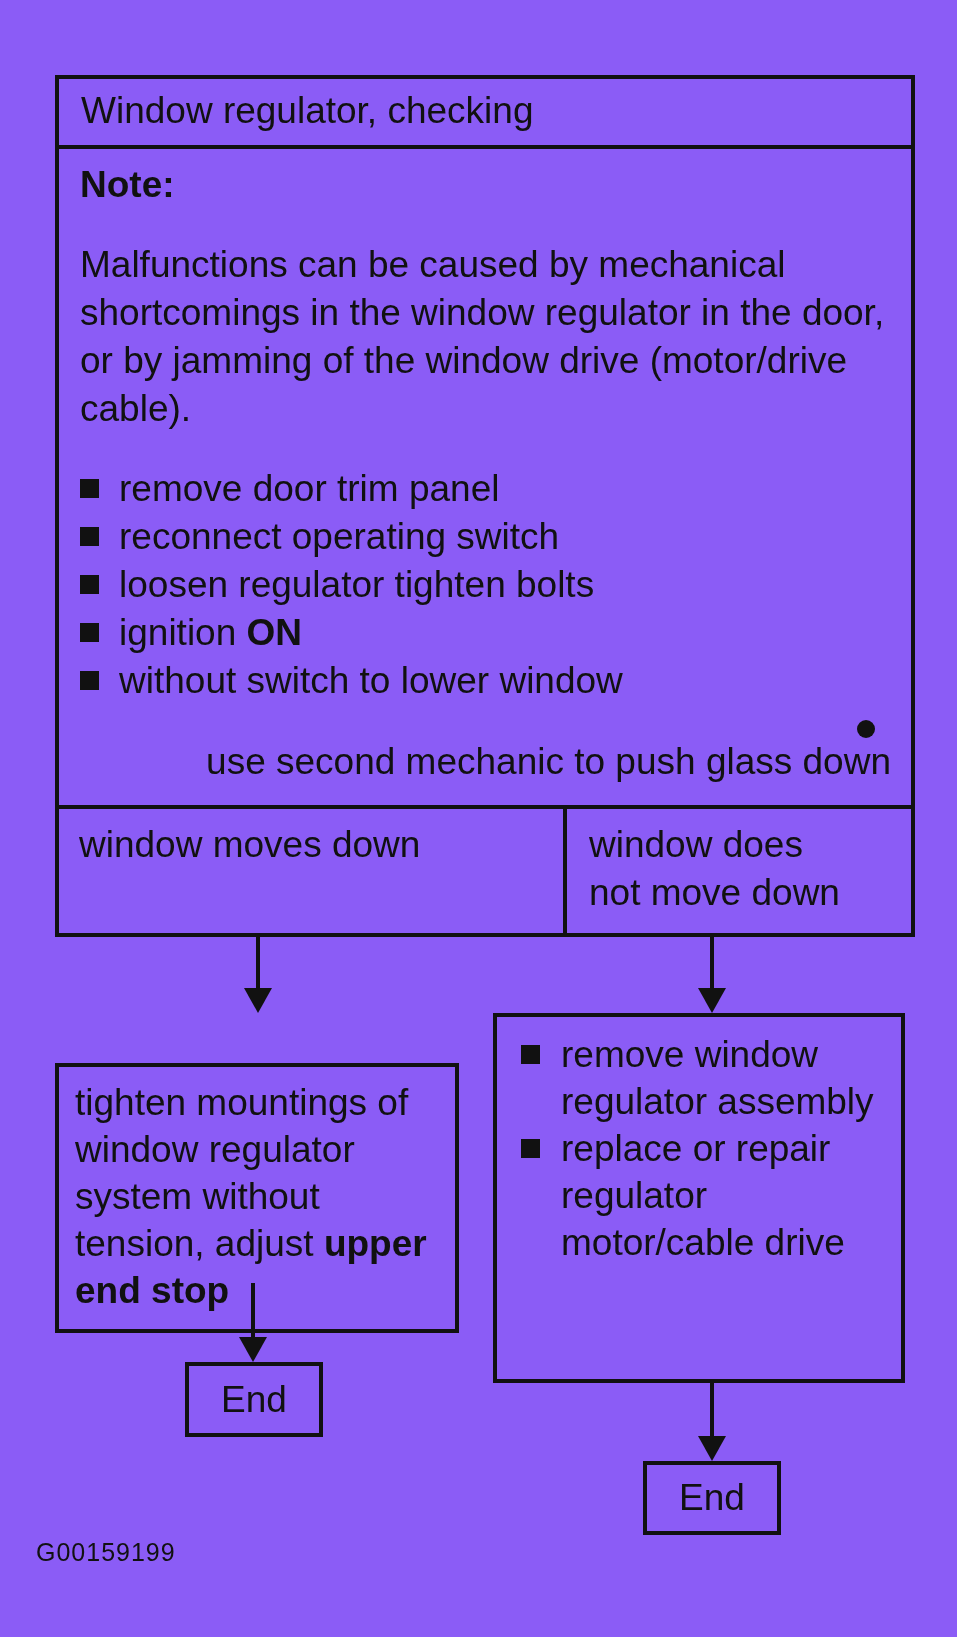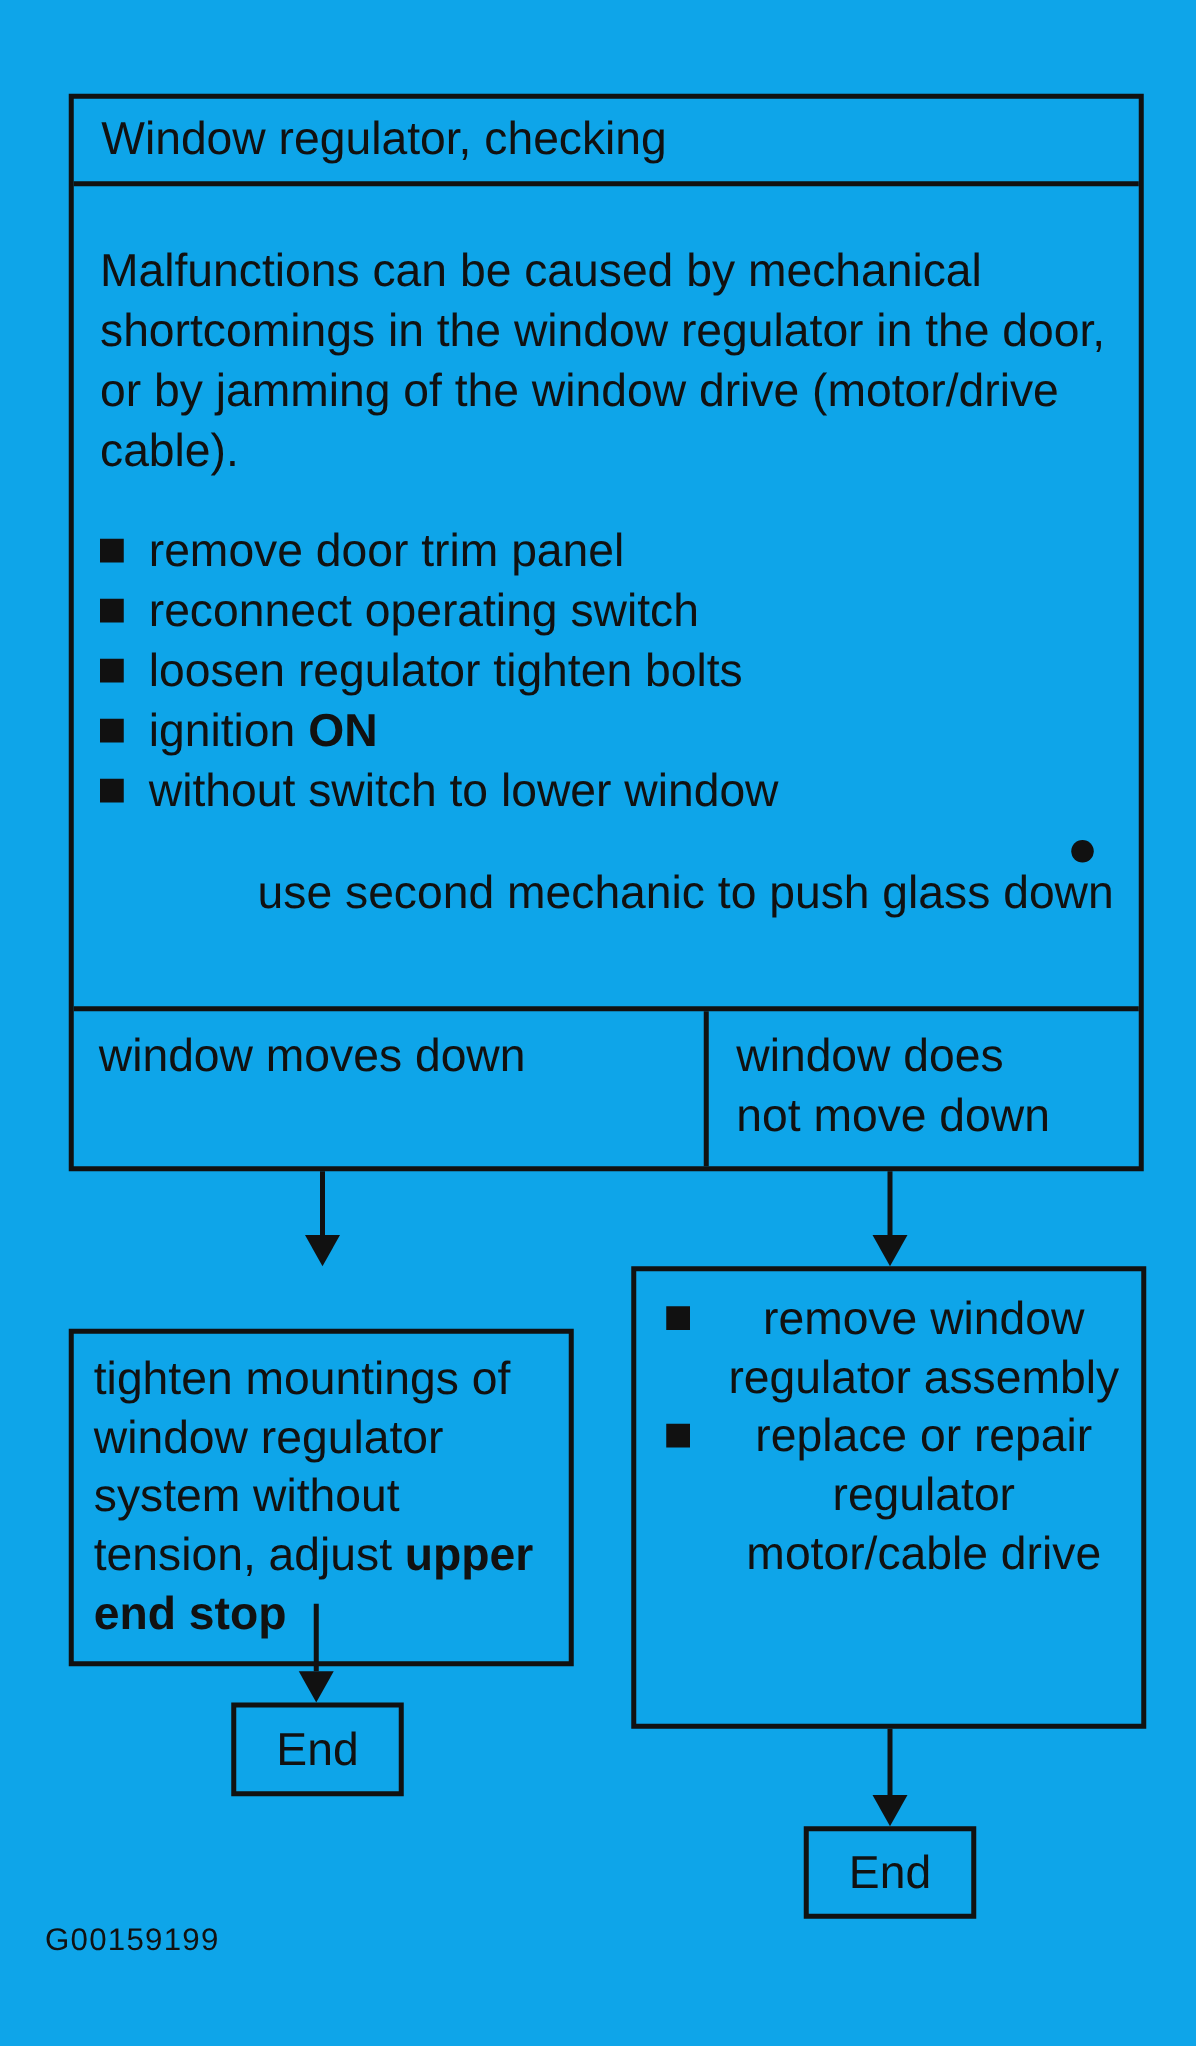--- a/index.html
+++ b/index.html
@@ -1,19 +1,19 @@
 <!DOCTYPE html>
 <html><head>
 <meta charset="utf-8">
 <style>
   html,body{margin:0;padding:0;background:#e8e8e8;}
   .page{
     position:relative;
     width:957px;height:1637px;
-    background:#0ea5e9;
+    background:#8b5cf6;
     font-family:"Liberation Sans","DejaVu Sans",sans-serif;
     color:#111;
     overflow:hidden;
   }
   .page *{box-sizing:border-box;}
 
   
   .main-box{
     position:absolute;left:55px;top:75px;width:860px;height:862px;
     border:4px solid #111;
@@ -59,21 +59,21 @@
     border-right:14px solid transparent;
     border-top:25px solid #111;
   }
 
   
   .outcome-box{
     position:absolute;border:4px solid #111;
     font-size:37px;line-height:47px;
   }
   .outcome-left{left:55px;top:1063px;width:404px;height:270px;padding:12px 10px 0 16px;}
-  .outcome-right{left:505px;top:1013px;width:412px;height:370px;padding:14px 8px 0 24px;text-align:center;}
+  .outcome-right{left:493px;top:1013px;width:412px;height:370px;padding:14px 8px 0 24px;}
   .outcome-right .check-item{margin:0;}
   .outcome-right .sq{margin:14px 21px 0 0;}
   .bold{font-weight:bold;}
 
   
   .end-box{
     position:absolute;border:4px solid #111;
     font-size:37px;display:flex;align-items:center;justify-content:center;
   }
   .end-left{left:185px;top:1362px;width:138px;height:75px;}
@@ -88,20 +88,21 @@
 </head>
 <body>
 
 <div class="page">
 
   <div class="main-box">
 
     <div class="title-row">Window regulator, checking</div>
 
     <div class="note-section">
+      <div class="note-label">Note:</div>
       <div class="note-paragraph">Malfunctions can be caused by mechanical shortcomings in the window regulator in the door, or by jamming of the window drive (motor/drive cable).</div>
 
       <div class="check-list">
         <div class="check-item">
           <span class="sq"></span>
           <span>remove door trim panel</span>
         </div>
         <div class="check-item">
           <span class="sq"></span>
           <span>reconnect operating switch</span>

